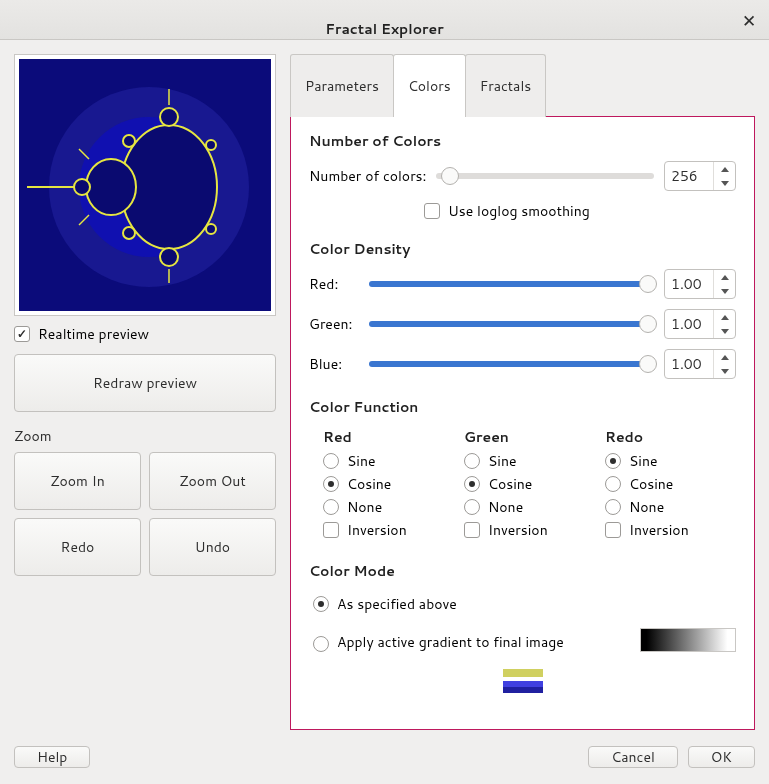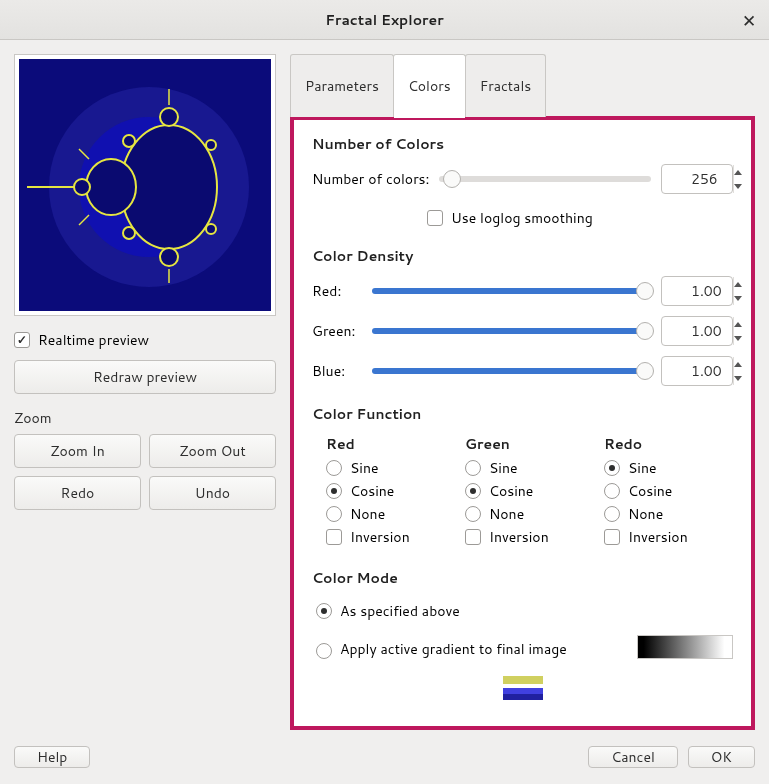--- a/index.html
+++ b/index.html
@@ -1,45 +1,45 @@
 <!DOCTYPE html>
 <html><head>
 <meta charset="utf-8">
 <style>
 * { box-sizing: border-box; margin: 0; padding: 0; font-family: "Cantarell", "Segoe UI", sans-serif; font-size: 14px; }
 body { background: #f0efee; width: 769px; height: 784px; position: relative; }
-.titlebar { height: 40px; background: linear-gradient(#ebeae8,#e3e2e0); border-bottom: 1px solid #c9c7c4; display:flex; align-items:center; justify-content:center; position:relative; }
+.titlebar { height: 40px; background: linear-gradient(#ebeae8,#e3e2e0); border-bottom: 1px solid #c9c7c4; display:flex; align-items:flex-end; justify-content:center; position:relative; }
 .titlebar .title { font-weight:600; font-size:14px; color:#212121;}
 .titlebar .close { position:absolute; right:10px; top:10px; width:20px;height:20px; display:flex;align-items:center;justify-content:center;cursor:pointer;color:#2e2e2e;font-size:17px;}
 .content { padding:14px 14px 0 14px; display:flex; gap:14px; height: calc(100% - 40px - 54px); }
 .leftcol { width:262px; display:flex; flex-direction:column; }
 .preview-frame { border:1px solid #c9c7c4; background:#fff; padding:4px;}
 .preview-img { width:252px; height:252px; background:#000055; position:relative; overflow:hidden;}
 .mandel { position:absolute; inset:0;}
-.chk-row { display:flex; align-items:center; gap:8px; margin-top:14px;}
+.chk-row { display:flex; align-items:center; gap:8px; margin-top:8px;}
 .checkbox { width:16px;height:16px;border:1px solid #9c9a97;border-radius:3px;background:#fff;display:flex;align-items:center;justify-content:center;cursor:pointer;color:#2e2e2e;}
 .checkbox.checked::after{content:"✓";font-size:12px;font-weight:700;line-height:1;}
-.btn { border:1px solid #c3c1be; background:linear-gradient(#fafaf9,#edecea); border-radius:4px; padding:6px 0; text-align:center; cursor:pointer; color:#2e2e2e;}
+.btn { border:1px solid #c3c1be; background:linear-gradient(#fafaf9,#edecea); border-radius:4px; padding:18px 0; text-align:center; cursor:pointer; color:#2e2e2e;}
 .btn-full{width:100%; margin-top:10px;}
 .section-lbl{font-size:14px;color:#2e2e2e;margin-top:14px;margin-bottom:6px;}
 .zoom-grid{display:grid;grid-template-columns:1fr 1fr;gap:8px;}
 .rightcol{flex:1;display:flex;flex-direction:column;}
 .tabbar{display:flex;position:relative;z-index:2;}
 .tab{padding:21px 14px;border:1px solid #c9c7c4;border-bottom:none;background:#eeedec;cursor:pointer;margin-right:-1px;color:#2e2e2e;border-radius:3px 3px 0 0;}
 .tab.active{background:#fff;position:relative;}
 .tab.active::after{content:"";position:absolute;left:0;right:0;bottom:-1px;height:2px;background:#fff;}
-.panel{flex:1;background:#fff;border:4px solid #be185d;padding:14px 18px;margin-top:-1px;overflow:auto;}
+.panel{flex:1;background:#fff;border:1px solid #be185d;padding:14px 18px;margin-top:-1px;overflow:auto;}
 .group-title{font-weight:600;color:#212121;margin-bottom:10px;}
 .row{display:flex;align-items:center;gap:10px;margin-bottom:10px;}
 .row .lbl{min-width:115px;color:#000000;}
 .row.dense .lbl{min-width:50px;}
 .slider{flex:1;height:6px;background:#dedcda;border-radius:3px;position:relative;cursor:pointer;}
 .slider.blue{background:#3a76d0;}
 .thumb{position:absolute;top:50%;transform:translate(-50%,-50%);width:18px;height:18px;border-radius:50%;background:#fafaf9;border:1px solid #b3b1ae;}
-.spin{display:flex;align-items:stretch;border:1px solid #c3c1be;border-radius:4px;background:#fff;width:72px;height:30px;padding-left:23px;}
+.spin{display:flex;align-items:stretch;border:1px solid #c3c1be;border-radius:4px;background:#fff;width:72px;height:30px;}
 .spin input{border:none;width:48px;padding:0 6px;font-size:14px;color:#2e2e2e;outline:none;background:transparent;}
 .spin .arrows{width:22px;display:flex;flex-direction:column;border-left:1px solid #e0dedb;}
 .spin .arrow{flex:1;display:flex;align-items:center;justify-content:center;cursor:pointer;color:#555;}
 .spin .arrow svg{width:8px;height:5px;display:block;}
 .loglog{margin-left:115px;}
 .group{margin-bottom:18px;}
 .func-grid{display:grid;grid-template-columns:1fr 1fr 1fr;gap:0 10px;margin-left:14px;}
 .func-head{font-weight:600;color:#212121;margin-bottom:4px;}
 .radio-row,.chk-row2{display:flex;align-items:center;gap:8px;margin:3px 0;}
 .radio{width:16px;height:16px;border:1px solid #9c9a97;border-radius:50%;background:#fff;display:flex;align-items:center;justify-content:center;cursor:pointer;}

